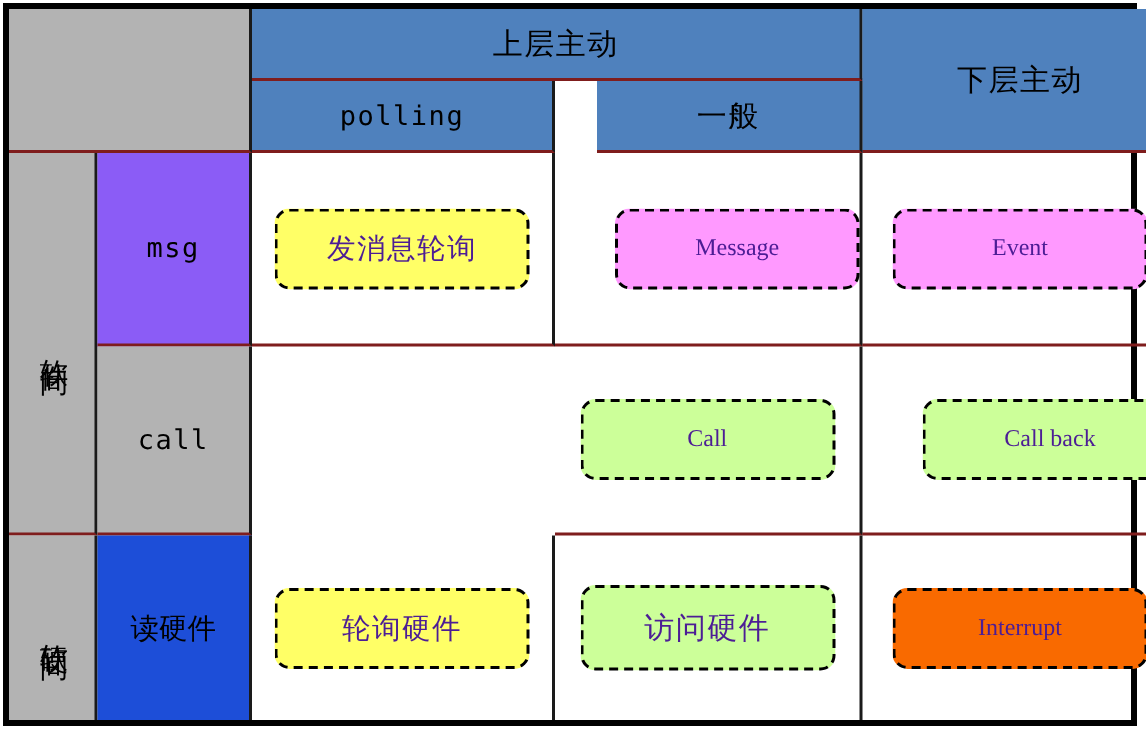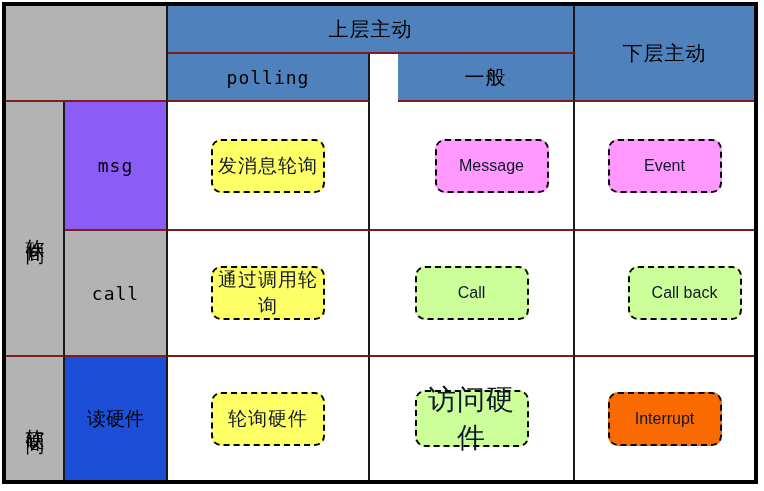--- a/index.html
+++ b/index.html
@@ -77,30 +77,31 @@
     writing-mode: vertical-rl;
     text-orientation: upright;
     font-size: 19px;
     letter-spacing: 3px;
     line-height: 1.1;
   }
   .box {
     display: flex;
     align-items: center;
     justify-content: center;
-    width: 114px;
+    width: 170px;
     height: 54px;
     box-sizing: border-box;
     border: 2px dashed #000000;
     border-radius: 10px;
     text-align: center;
-    color: #0f172a;
+    color: #4c1d95;
+    font-family: Liberation Serif, serif;
   }
   .box-zh  { font-size: 19px; letter-spacing: 1px; }
-  .box-zh-lg { font-size: 28px; height: 57px; letter-spacing: 1px; }
+  .box-zh-lg { font-size: 20px; height: 57px; letter-spacing: 1px; }
   .box-en  { font-size: 16px; }
 </style>
 </head>
 <body>
 
 <div class="stage">
   <div class="table-frame">
     <div class="grid">
 
       <div class="cell corner b-r b-b" style="background-color: rgb(179, 179, 179);"></div>
@@ -138,23 +139,20 @@
       <div class="cell c-msg-polling b-r b-b">
         <div class="box box-zh" style="background-color: rgb(255, 255, 102);">发消息轮询</div>
       </div>
       <div class="cell c-msg-general b-r b-b">
         <div class="box box-en" style="background-color: rgb(255, 153, 255);">Message</div>
       </div>
       <div class="cell c-msg-lower b-b">
         <div class="box box-en" style="background-color: rgb(255, 153, 255);">Event</div>
       </div>
 
-      <div class="cell c-call-polling b-r b-b">
-        <div class="box box-zh" style="background-color: rgb(255, 255, 102);">通过调用轮询</div>
-      </div>
       <div class="cell c-call-general b-r b-b">
         <div class="box box-en" style="background-color: rgb(204, 255, 153);">Call</div>
       </div>
       <div class="cell c-call-lower b-b">
         <div class="box box-en" style="background-color: rgb(204, 255, 153);">Call back</div>
       </div>
 
       <div class="cell c-hw-polling b-r">
         <div class="box box-zh" style="background-color: rgb(255, 255, 102);">轮询硬件</div>
       </div>

